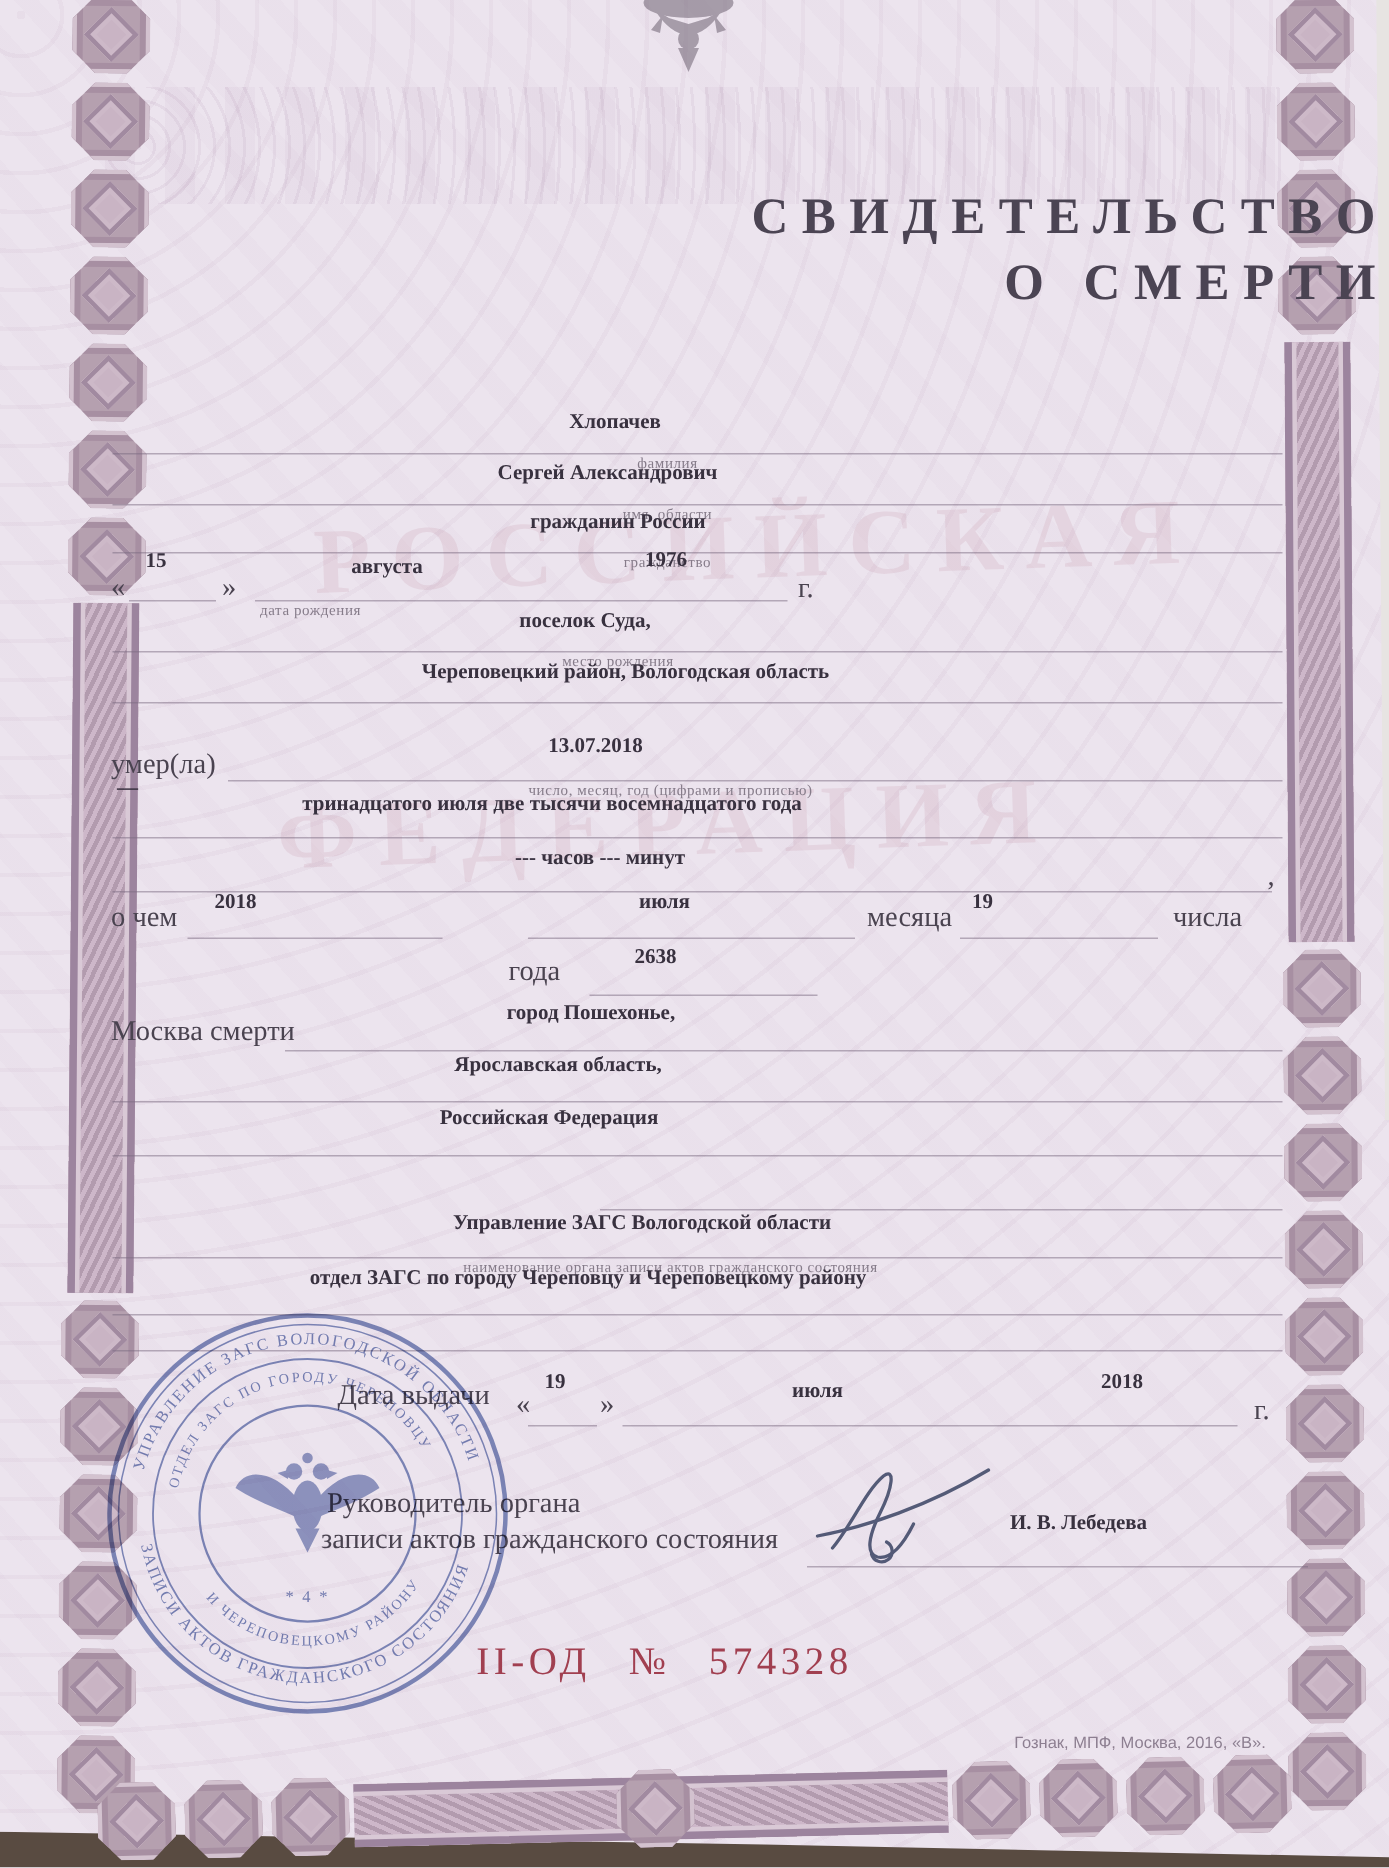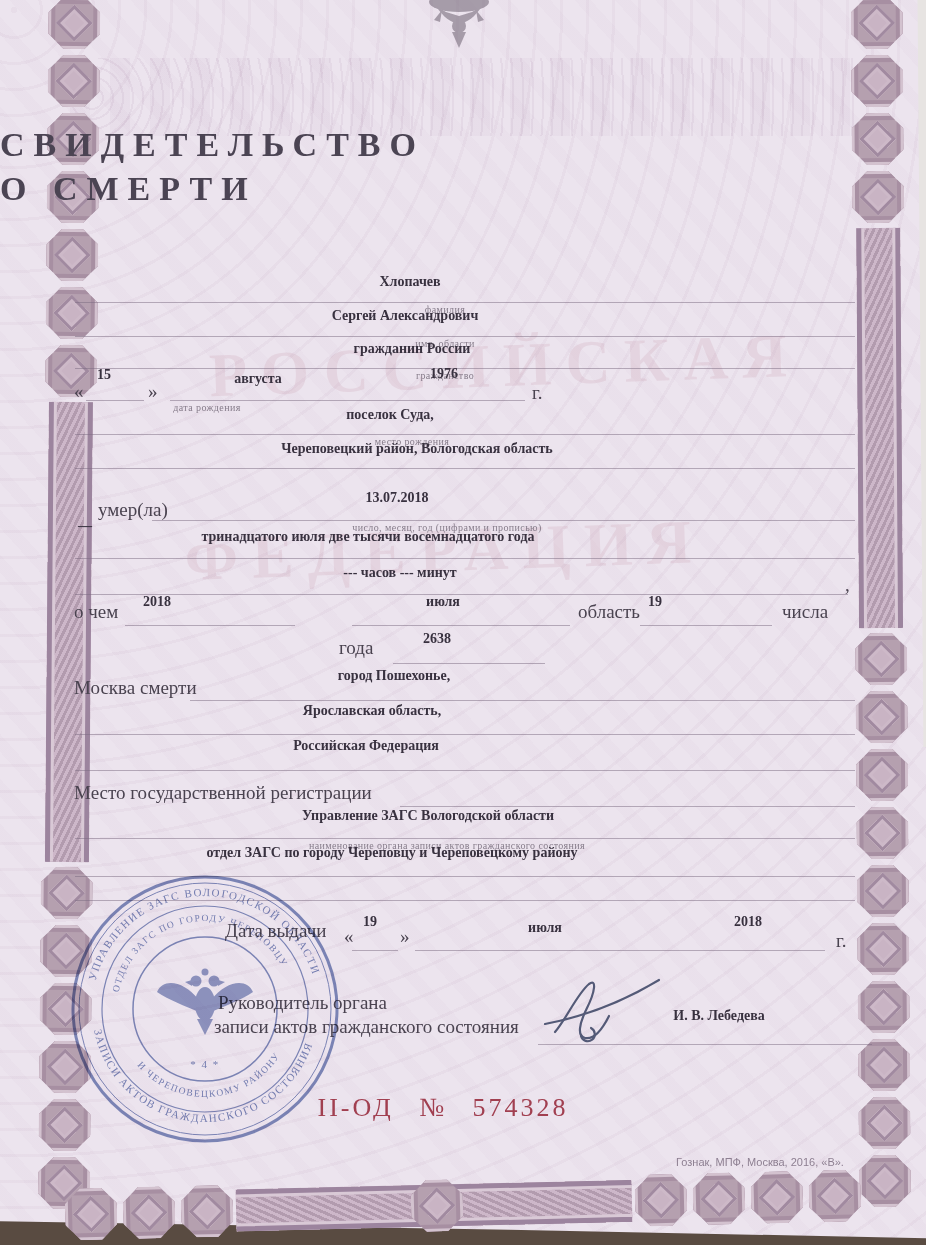--- a/index.html
+++ b/index.html
@@ -41,21 +41,21 @@
     clip-path:polygon(0 30%,55% 55%,100% 80%,100% 100%,0 100%);z-index:0;}
   .backdrop-right{position:absolute;top:0;right:0;width:13px;height:60%;background:#e7e4e2;z-index:0;
     clip-path:polygon(35% 0,100% 0,100% 100%,80% 100%);}
   
   .line{position:absolute;height:1px;background:rgba(122,106,128,.5);z-index:3;}
   .static{position:absolute;font-size:19px;color:var(--c-text);white-space:nowrap;z-index:3;}
   .val{position:absolute;font-size:14px;font-weight:bold;color:var(--c-value);white-space:nowrap;
     transform:translateX(-50%);z-index:3;}
   .lbl{position:absolute;font-size:10px;color:var(--c-label);white-space:nowrap;letter-spacing:.4px;
     transform:translateX(-50%);z-index:3;}
-  .title{position:absolute;width:100%;text-align:left;font-size:34px;font-weight:600;
+  .title{position:absolute;width:100%;text-align:right;font-size:34px;font-weight:600;
     letter-spacing:9px;color:#4b4453;z-index:3;}
   .wm{position:absolute;font-size:62px;font-weight:bold;letter-spacing:14px;white-space:nowrap;
     color:rgba(184,120,145,.14);transform:translateX(-50%) rotate(-2deg);z-index:1;}
   .serial{position:absolute;left:443px;transform:translateX(-50%);top:1093px;font-size:26px;
     letter-spacing:3px;word-spacing:16px;color:var(--c-serial);z-index:3;white-space:nowrap;}
   .printer{position:absolute;left:760px;transform:translateX(-50%);top:1156px;font-size:11px;
     color:#8d7f91;z-index:3;white-space:nowrap;font-family:"Liberation Sans",sans-serif;}
   .stamp{position:absolute;left:68px;top:872px;width:274px;height:274px;z-index:4;opacity:.82;
     mix-blend-mode:multiply;pointer-events:none;}
   .sig{position:absolute;left:533px;top:976px;width:140px;height:72px;z-index:4;}
@@ -154,54 +154,53 @@
   <div class="line" style="left:170px;width:355px;top:400px;"></div>
   <div class="static" style="left:532px;top:382px;">г.</div>
   <div class="lbl" style="left:207px;top:402px;">дата рождения</div>
 
   <div class="val" style="left:390px;top:407px;">поселок Суда,</div>
   <div class="line" style="left:75px;width:780px;top:434px;"></div>
   <div class="lbl" style="left:412px;top:436px;">место рождения</div>
   <div class="val" style="left:417px;top:441px;">Череповецкий район, Вологодская область</div>
   <div class="line" style="left:75px;width:780px;top:468px;"></div>
 
-  <div class="static" style="left:74px;top:499px;margin-left:24px;">умер(ла)</div>
+  <div class="static" style="left:74px;top:499px;">умер(ла)</div>
   <div class="dash" style="left:78px;top:518px;">—</div>
   <div class="val" style="left:397px;top:490px;">13.07.2018</div>
   <div class="line" style="left:152px;width:703px;top:520px;"></div>
   <div class="lbl" style="left:447px;top:522px;">число, месяц, год (цифрами и прописью)</div>
   <div class="val" style="left:368px;top:529px;">тринадцатого июля две тысячи восемнадцатого года</div>
   <div class="line" style="left:75px;width:780px;top:558px;"></div>
   <div class="val" style="left:400px;top:565px;">--- часов --- минут</div>
   <div class="line" style="left:75px;width:773px;top:594px;"></div>
   <div class="static" style="left:845px;top:574px;">,</div>
 
   <div class="static" style="left:74px;top:601px;">о чем</div>
   <div class="val" style="left:157px;top:594px;">2018</div>
   <div class="line" style="left:125px;width:170px;top:625px;"></div>
   <div class="static" style="left:305px;top:637px;margin-left:34px;">года</div>
   <div class="val" style="left:443px;top:594px;">июля</div>
   <div class="line" style="left:352px;width:218px;top:625px;"></div>
-  <div class="static" style="left:578px;top:601px;">область</div>
+  <div class="static" style="left:578px;top:601px;">месяца</div>
   <div class="val" style="left:655px;top:594px;">19</div>
   <div class="line" style="left:640px;width:132px;top:625px;"></div>
   <div class="static" style="left:782px;top:601px;">числа</div>
 
   <div class="val" style="left:437px;top:631px;">2638</div>
   <div class="line" style="left:393px;width:152px;top:663px;"></div>
 
   <div class="static" style="left:74px;top:677px;">Москва смерти</div>
   <div class="val" style="left:394px;top:668px;">город Пошехонье,</div>
   <div class="line" style="left:190px;width:665px;top:700px;"></div>
   <div class="val" style="left:372px;top:703px;">Ярославская область,</div>
   <div class="line" style="left:75px;width:780px;top:734px;"></div>
   <div class="val" style="left:366px;top:738px;">Российская Федерация</div>
   <div class="line" style="left:75px;width:780px;top:770px;"></div>
 
-  <div class="static" style="left:74px;top:782px;">Место государственной регистрации</div>
   <div class="line" style="left:400px;width:455px;top:806px;"></div>
   <div class="val" style="left:428px;top:808px;">Управление ЗАГС Вологодской области</div>
   <div class="line" style="left:75px;width:780px;top:838px;"></div>
   <div class="lbl" style="left:447px;top:840px;">наименование органа записи актов гражданского состояния</div>
   <div class="val" style="left:392px;top:845px;">отдел ЗАГС по городу Череповцу и Череповецкому району</div>
   <div class="line" style="left:75px;width:780px;top:876px;"></div>
   <div class="line" style="left:75px;width:780px;top:900px;"></div>
 
   <div class="static" style="left:225px;top:920px;">Дата выдачи</div>
   <div class="static" style="left:344px;top:926px;">«</div>

